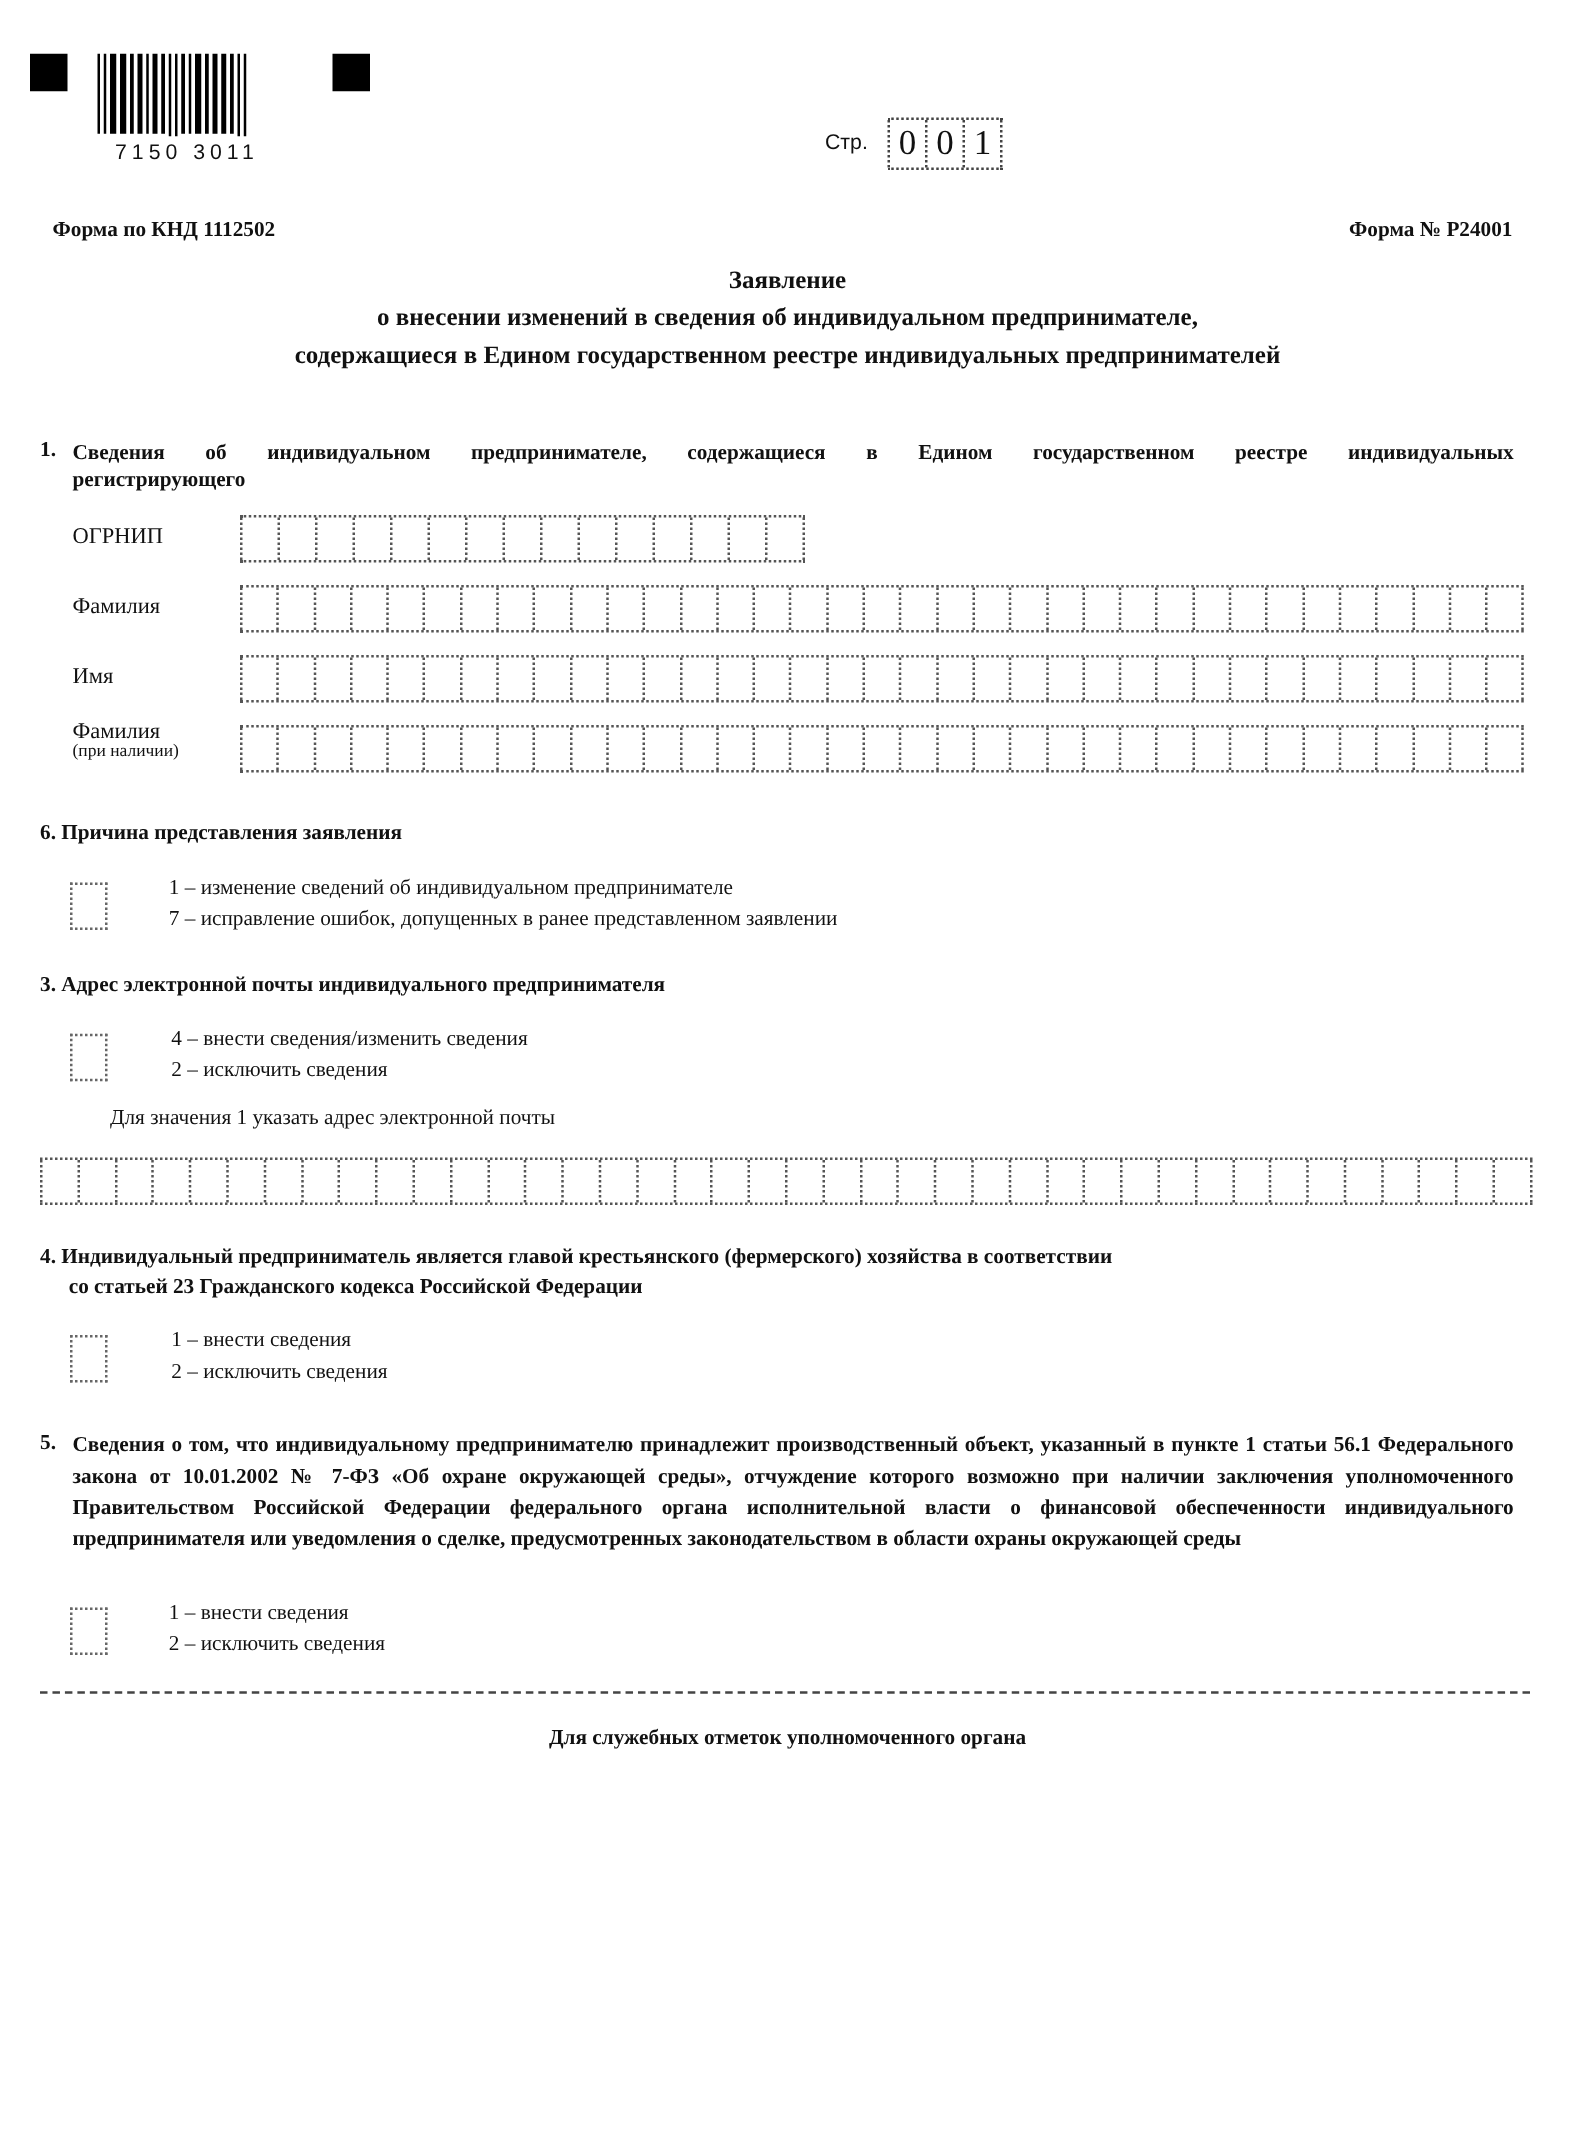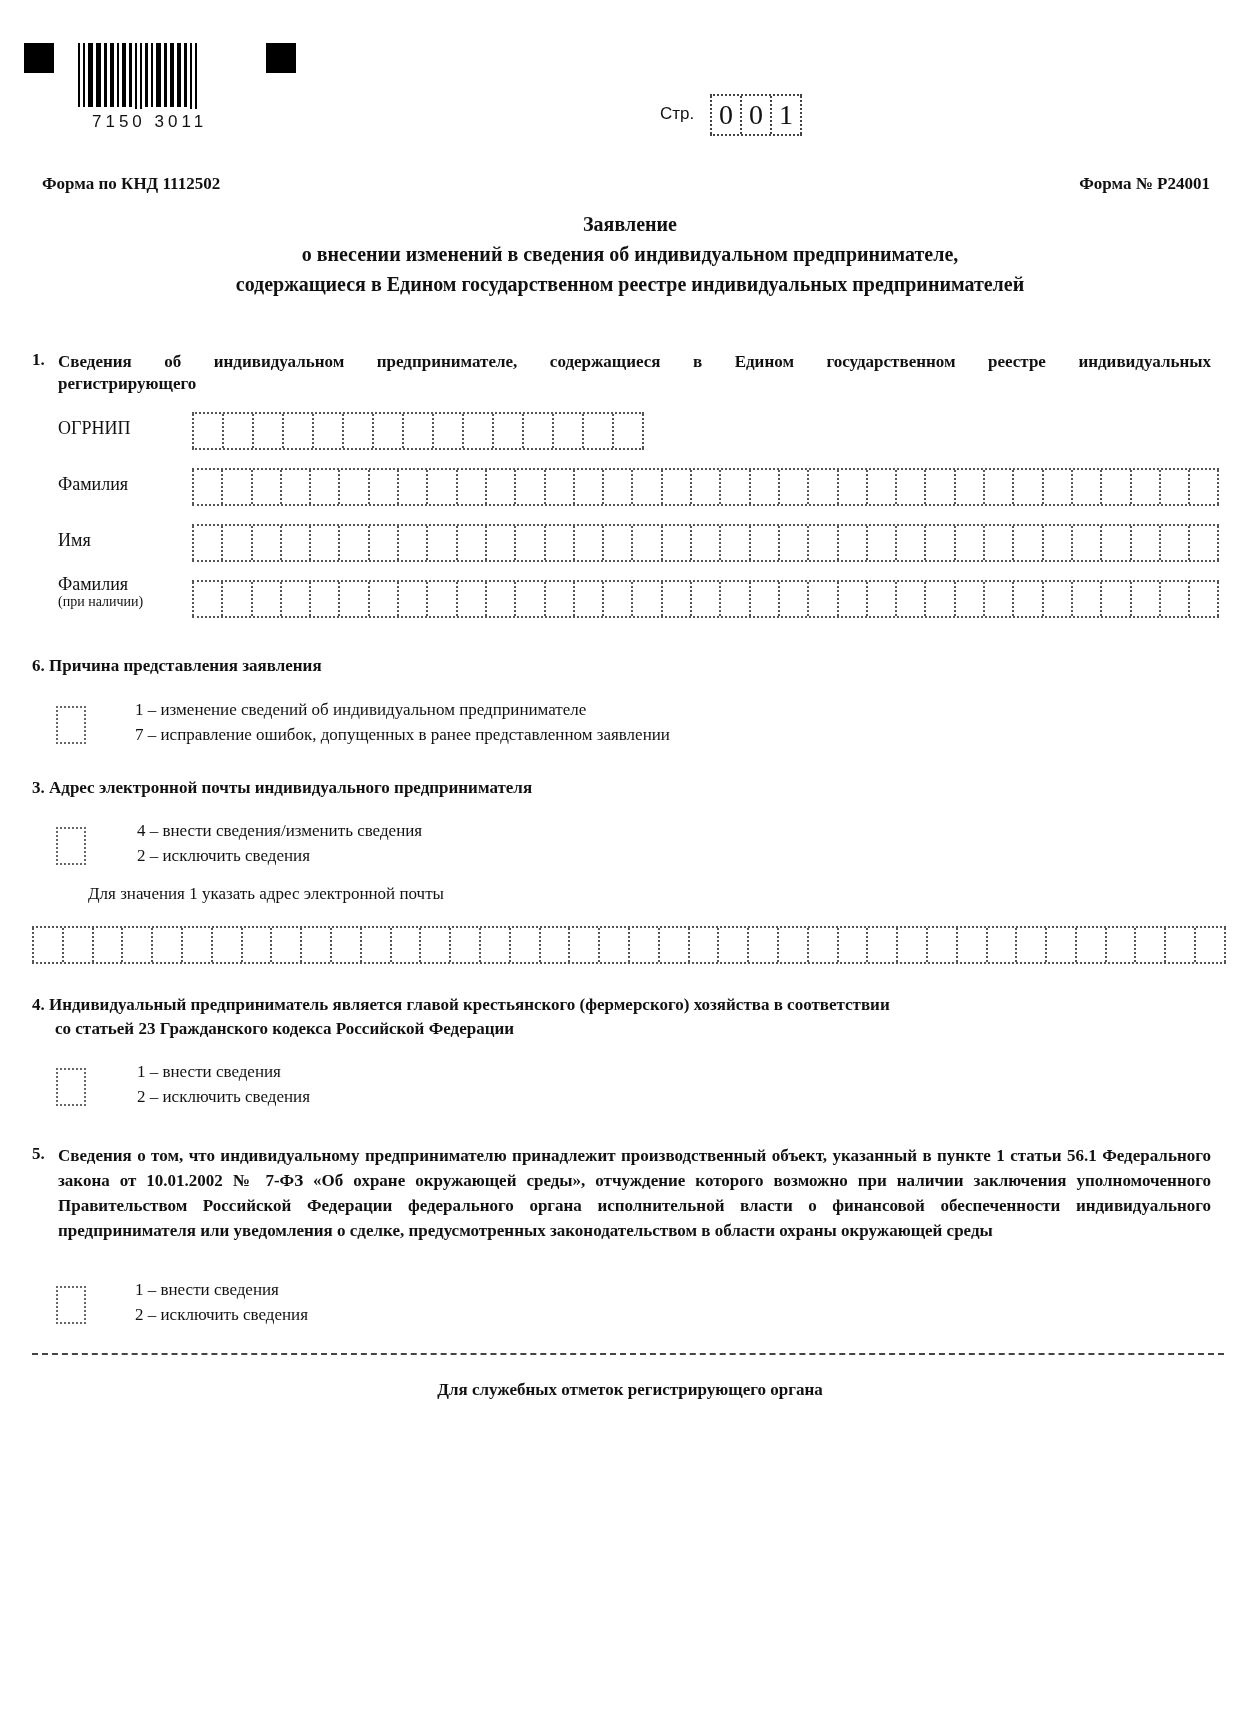--- a/index.html
+++ b/index.html
@@ -270,13 +270,13 @@
 <div class="opt" style="left:137px; top:1062px;">1 – внести сведения</div>
 <div class="opt" style="left:137px; top:1087px;">2 – исключить сведения</div>
 
 <div class="num" style="top:1144px;">5.</div>
 <div class="para" style="top:1143px;">Сведения о том, что индивидуальному предпринимателю принадлежит производственный объект, указанный в пункте 1 статьи 56.1 Федерального закона от 10.01.2002 № 7-ФЗ «Об охране окружающей среды», отчуждение которого возможно при наличии заключения уполномоченного Правительством Российской Федерации федерального органа исполнительной власти о финансовой обеспеченности индивидуального предпринимателя или уведомления о сделке, предусмотренных законодательством в области охраны окружающей среды</div>
 <div class="chk" style="left:56px; top:1286px;"></div>
 <div class="opt" style="left:135px; top:1280px;">1 – внести сведения</div>
 <div class="opt" style="left:135px; top:1305px;">2 – исключить сведения</div>
 
 <div class="dash"></div>
-<div class="sec" style="left:0; width:1260px; text-align:center; top:1380px;">Для служебных отметок регистрирующего органа</div>
+<div class="sec" style="left:0; width:1260px; text-align:center; top:1380px;">Для служебных отметок уполномоченного органа</div>
 
 </body></html>

